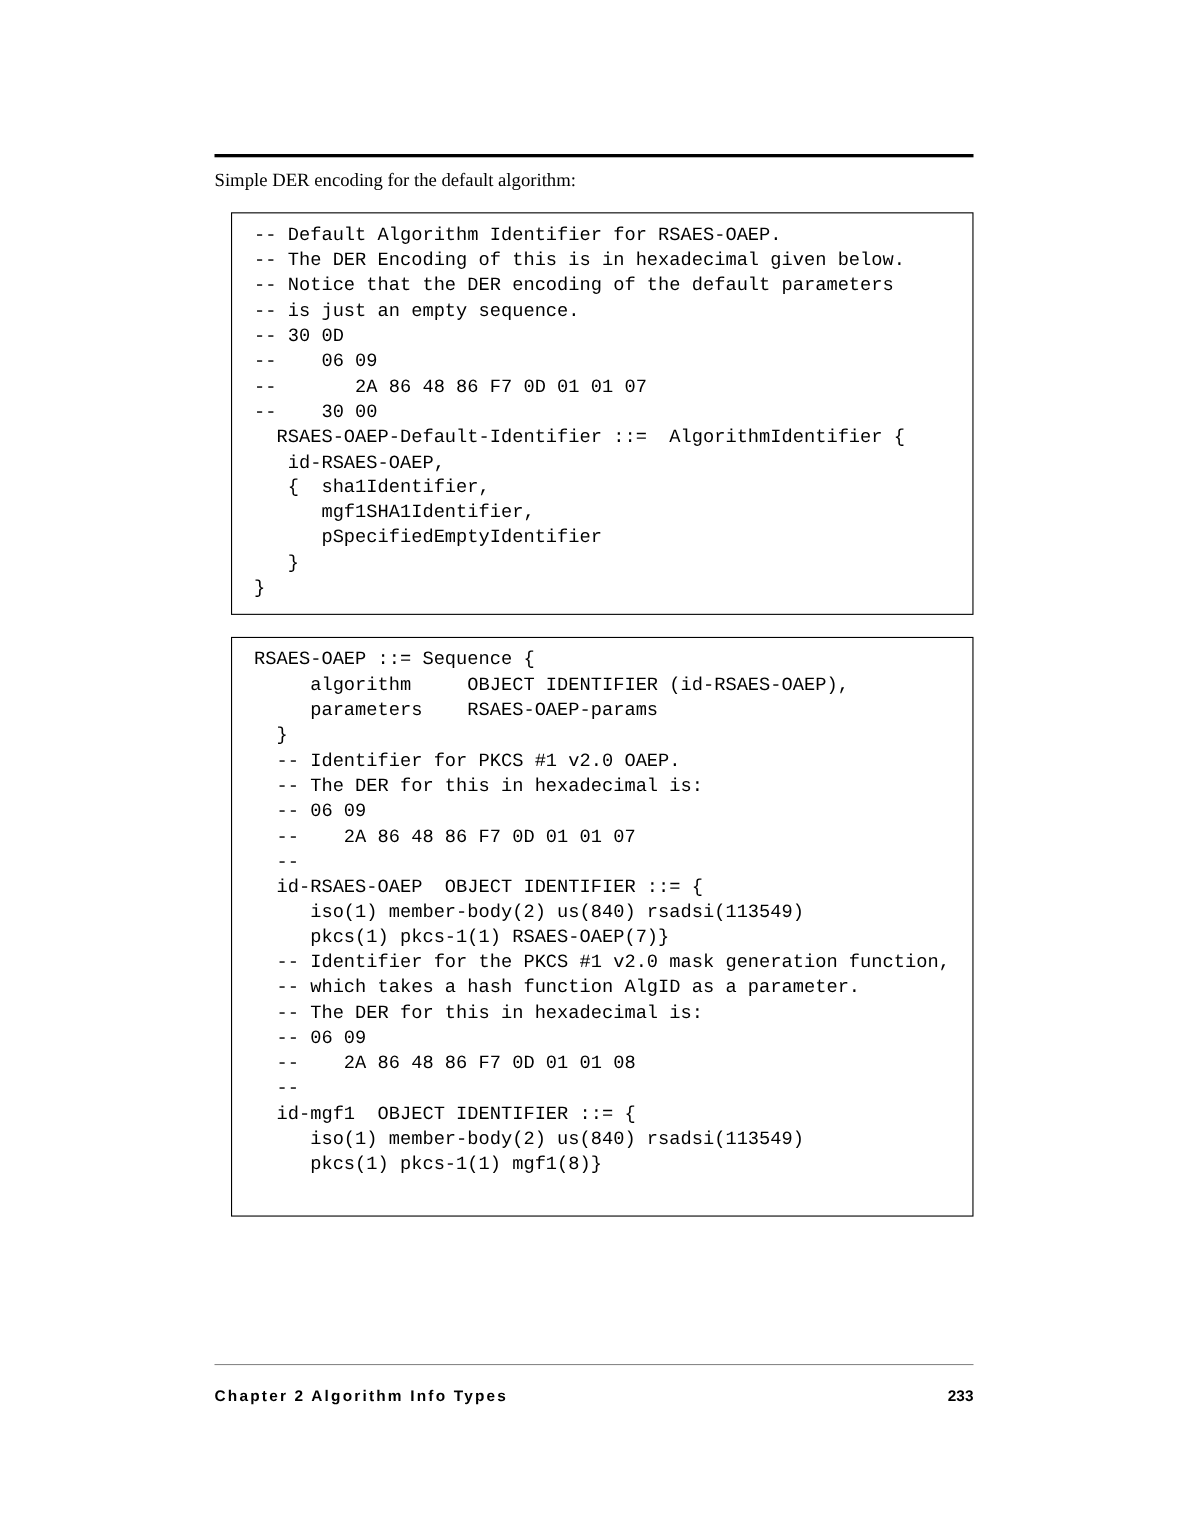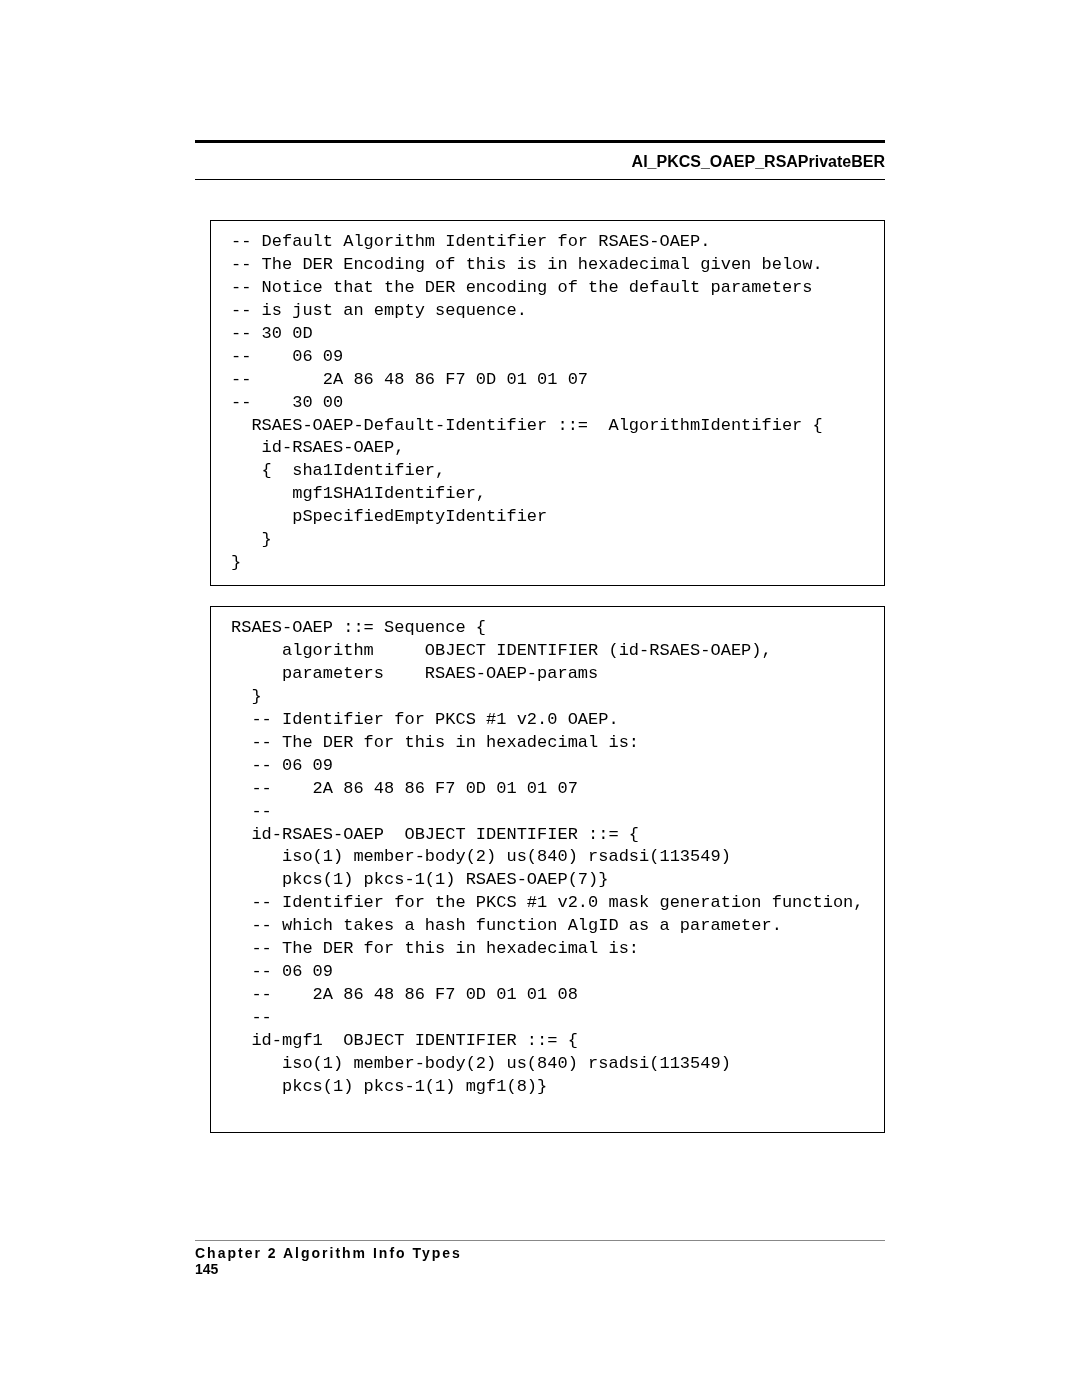--- a/index.html
+++ b/index.html
@@ -45,40 +45,39 @@
       white-space: pre;
       margin-bottom: 20px;
       margin-left: 15px;
     }
     .footer {
       position: absolute;
       bottom: 120px;
       left: 195px;
       right: 195px;
       border-top: 1px solid #888;
-      padding-top: 4px;
+      padding-top: 20px;
       display: flex;
       justify-content: space-between;
       font-family: Arial, Helvetica, sans-serif;
       font-weight: bold;
       font-size: 14px;
       letter-spacing: 2px;
-      flex-direction: column;
     }
     .footer .page-num {
       letter-spacing: 0;
     }
   </style>
 </head>
 <body>
 
 <div class="page">
   <div class="top-rule"></div>
-  <div class="header-title">AI_PKCS_OAEP_RSAPrivateBER</div>
 
+  <p class="body-text">Simple DER encoding for the default algorithm:</p>
 
   <div class="code-block">-- Default Algorithm Identifier for RSAES-OAEP.
 -- The DER Encoding of this is in hexadecimal given below.
 -- Notice that the DER encoding of the default parameters
 -- is just an empty sequence.
 -- 30 0D
 --    06 09
 --       2A 86 48 86 F7 0D 01 01 07
 --    30 00
   RSAES-OAEP-Default-Identifier ::=  AlgorithmIdentifier {
@@ -110,14 +109,14 @@
   --
   id-mgf1  OBJECT IDENTIFIER ::= {
      iso(1) member-body(2) us(840) rsadsi(113549)
      pkcs(1) pkcs-1(1) mgf1(8)}
 
 </div>
 </div>
 
 <div class="footer">
   <span>Chapter 2  Algorithm Info Types</span>
-  <span class="page-num">145</span>
+  <span class="page-num">233</span>
 </div>
 
 </body></html>

